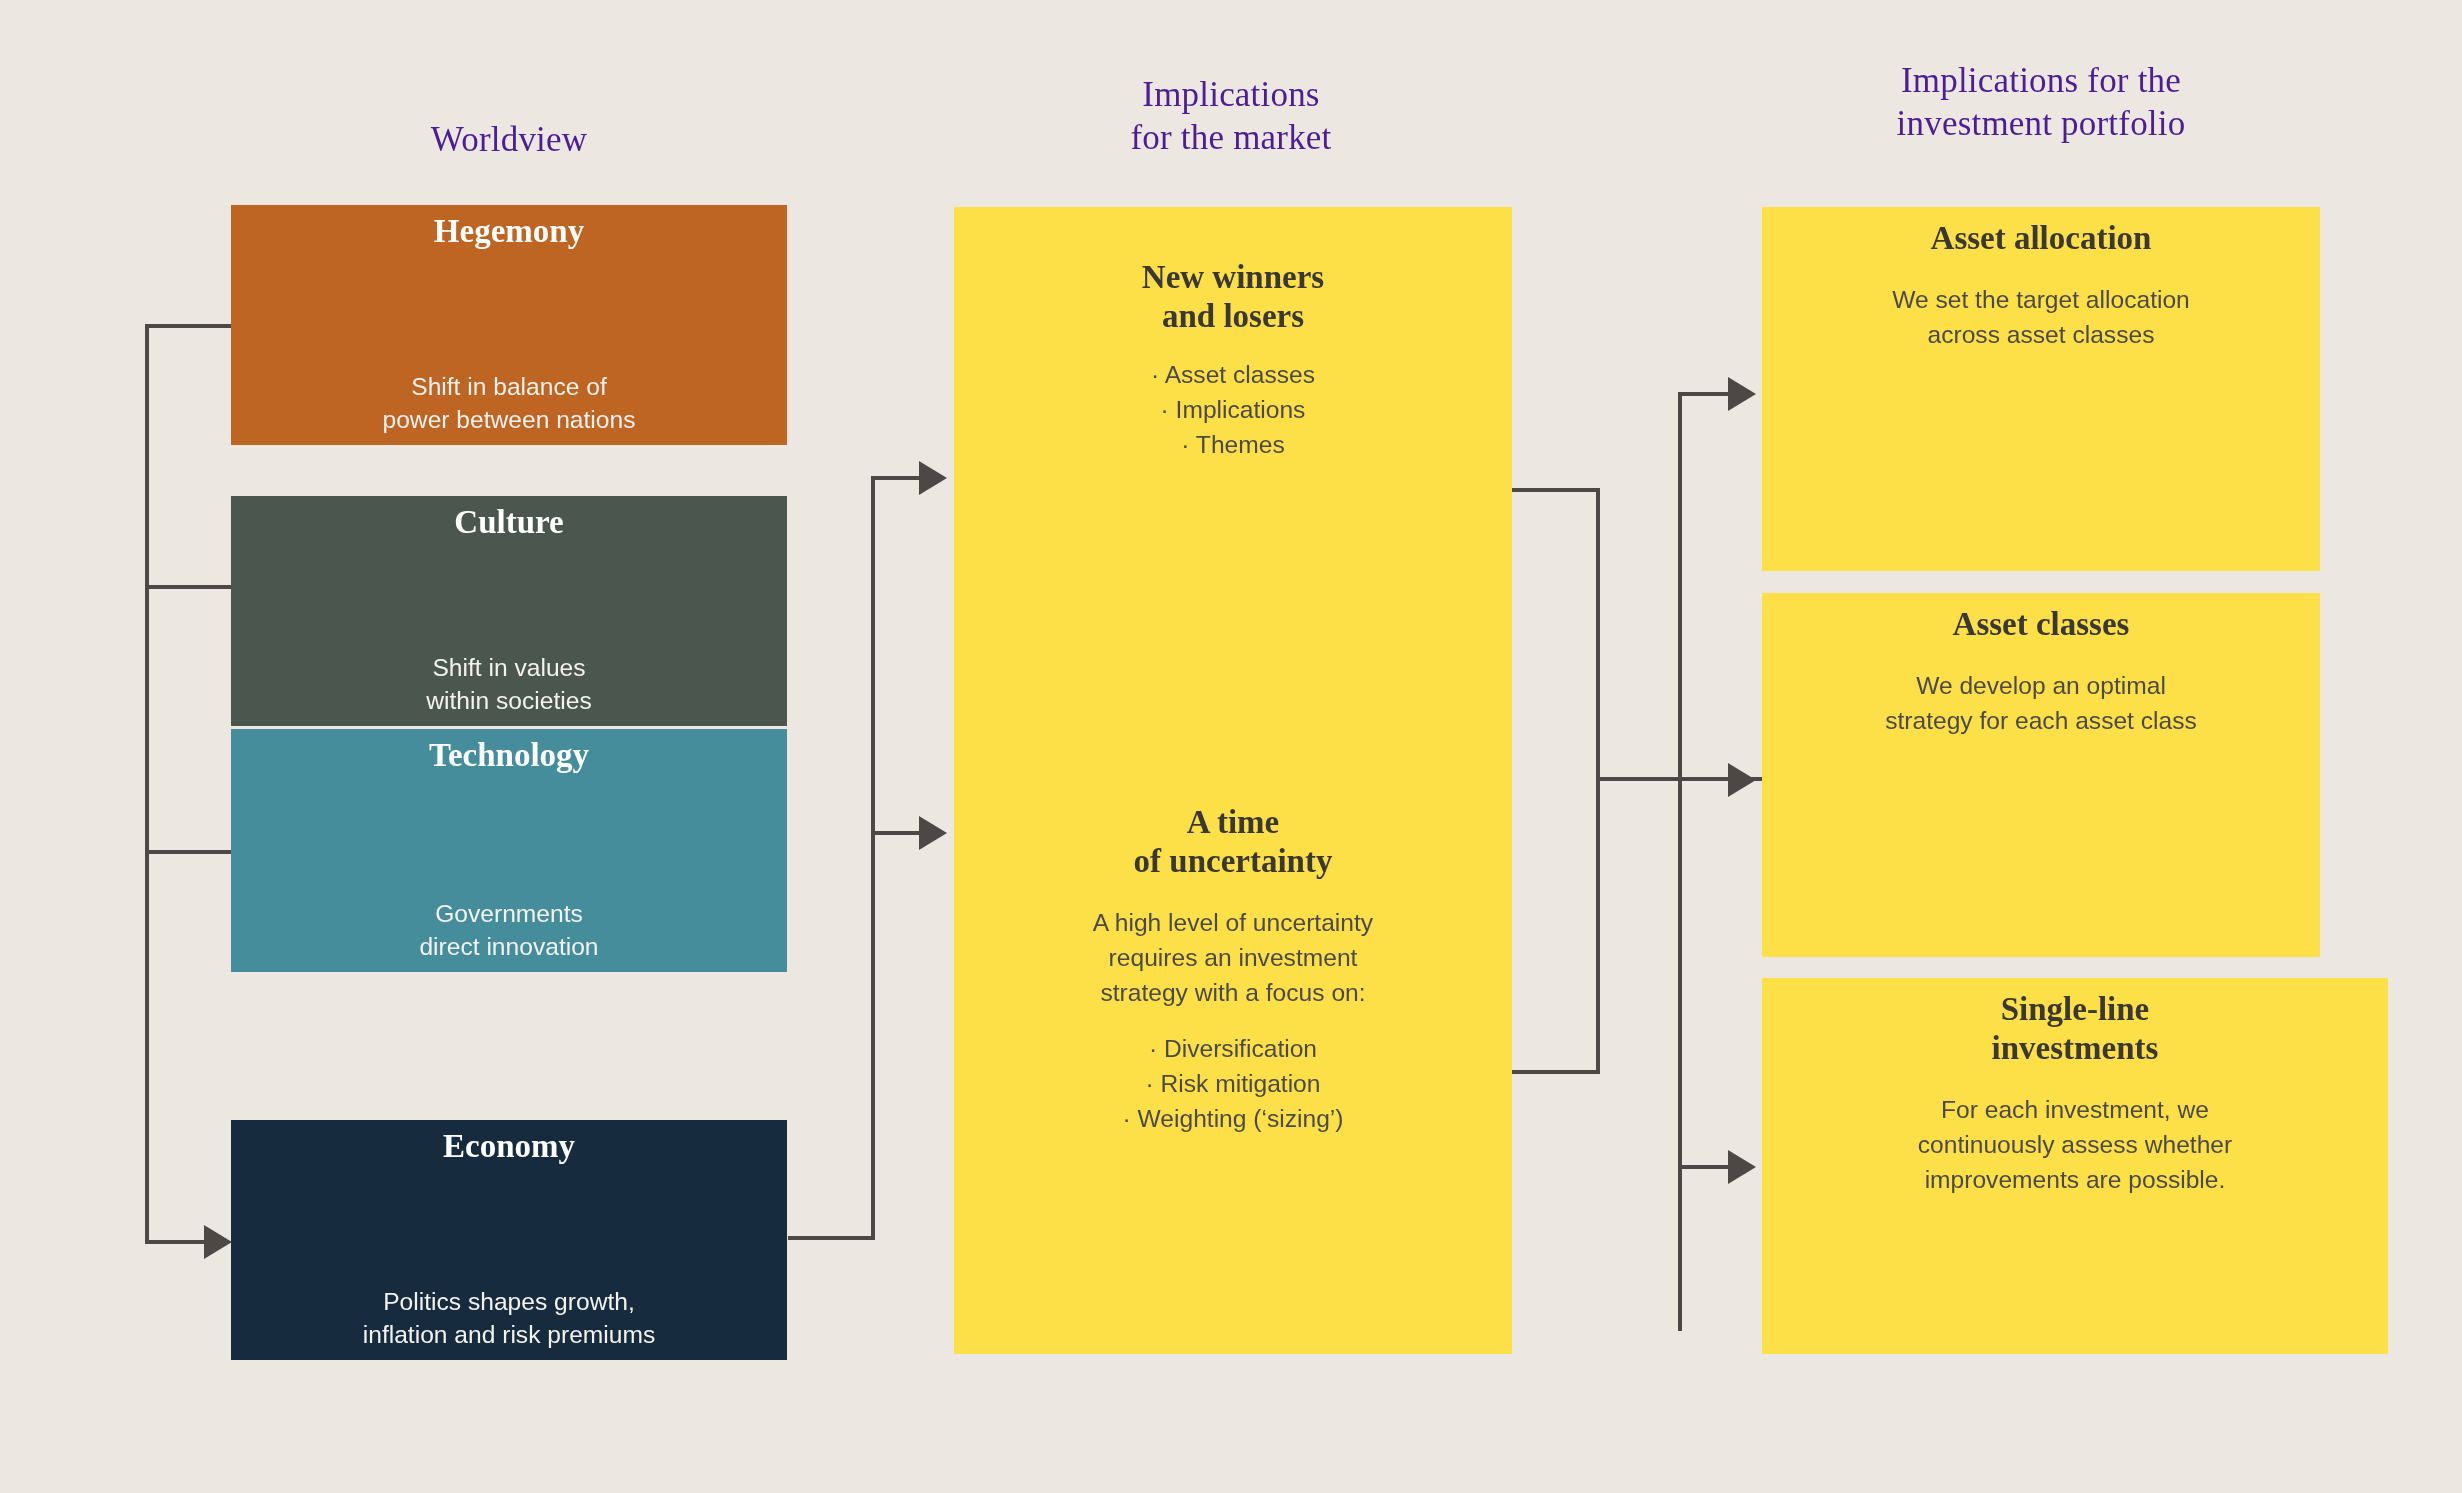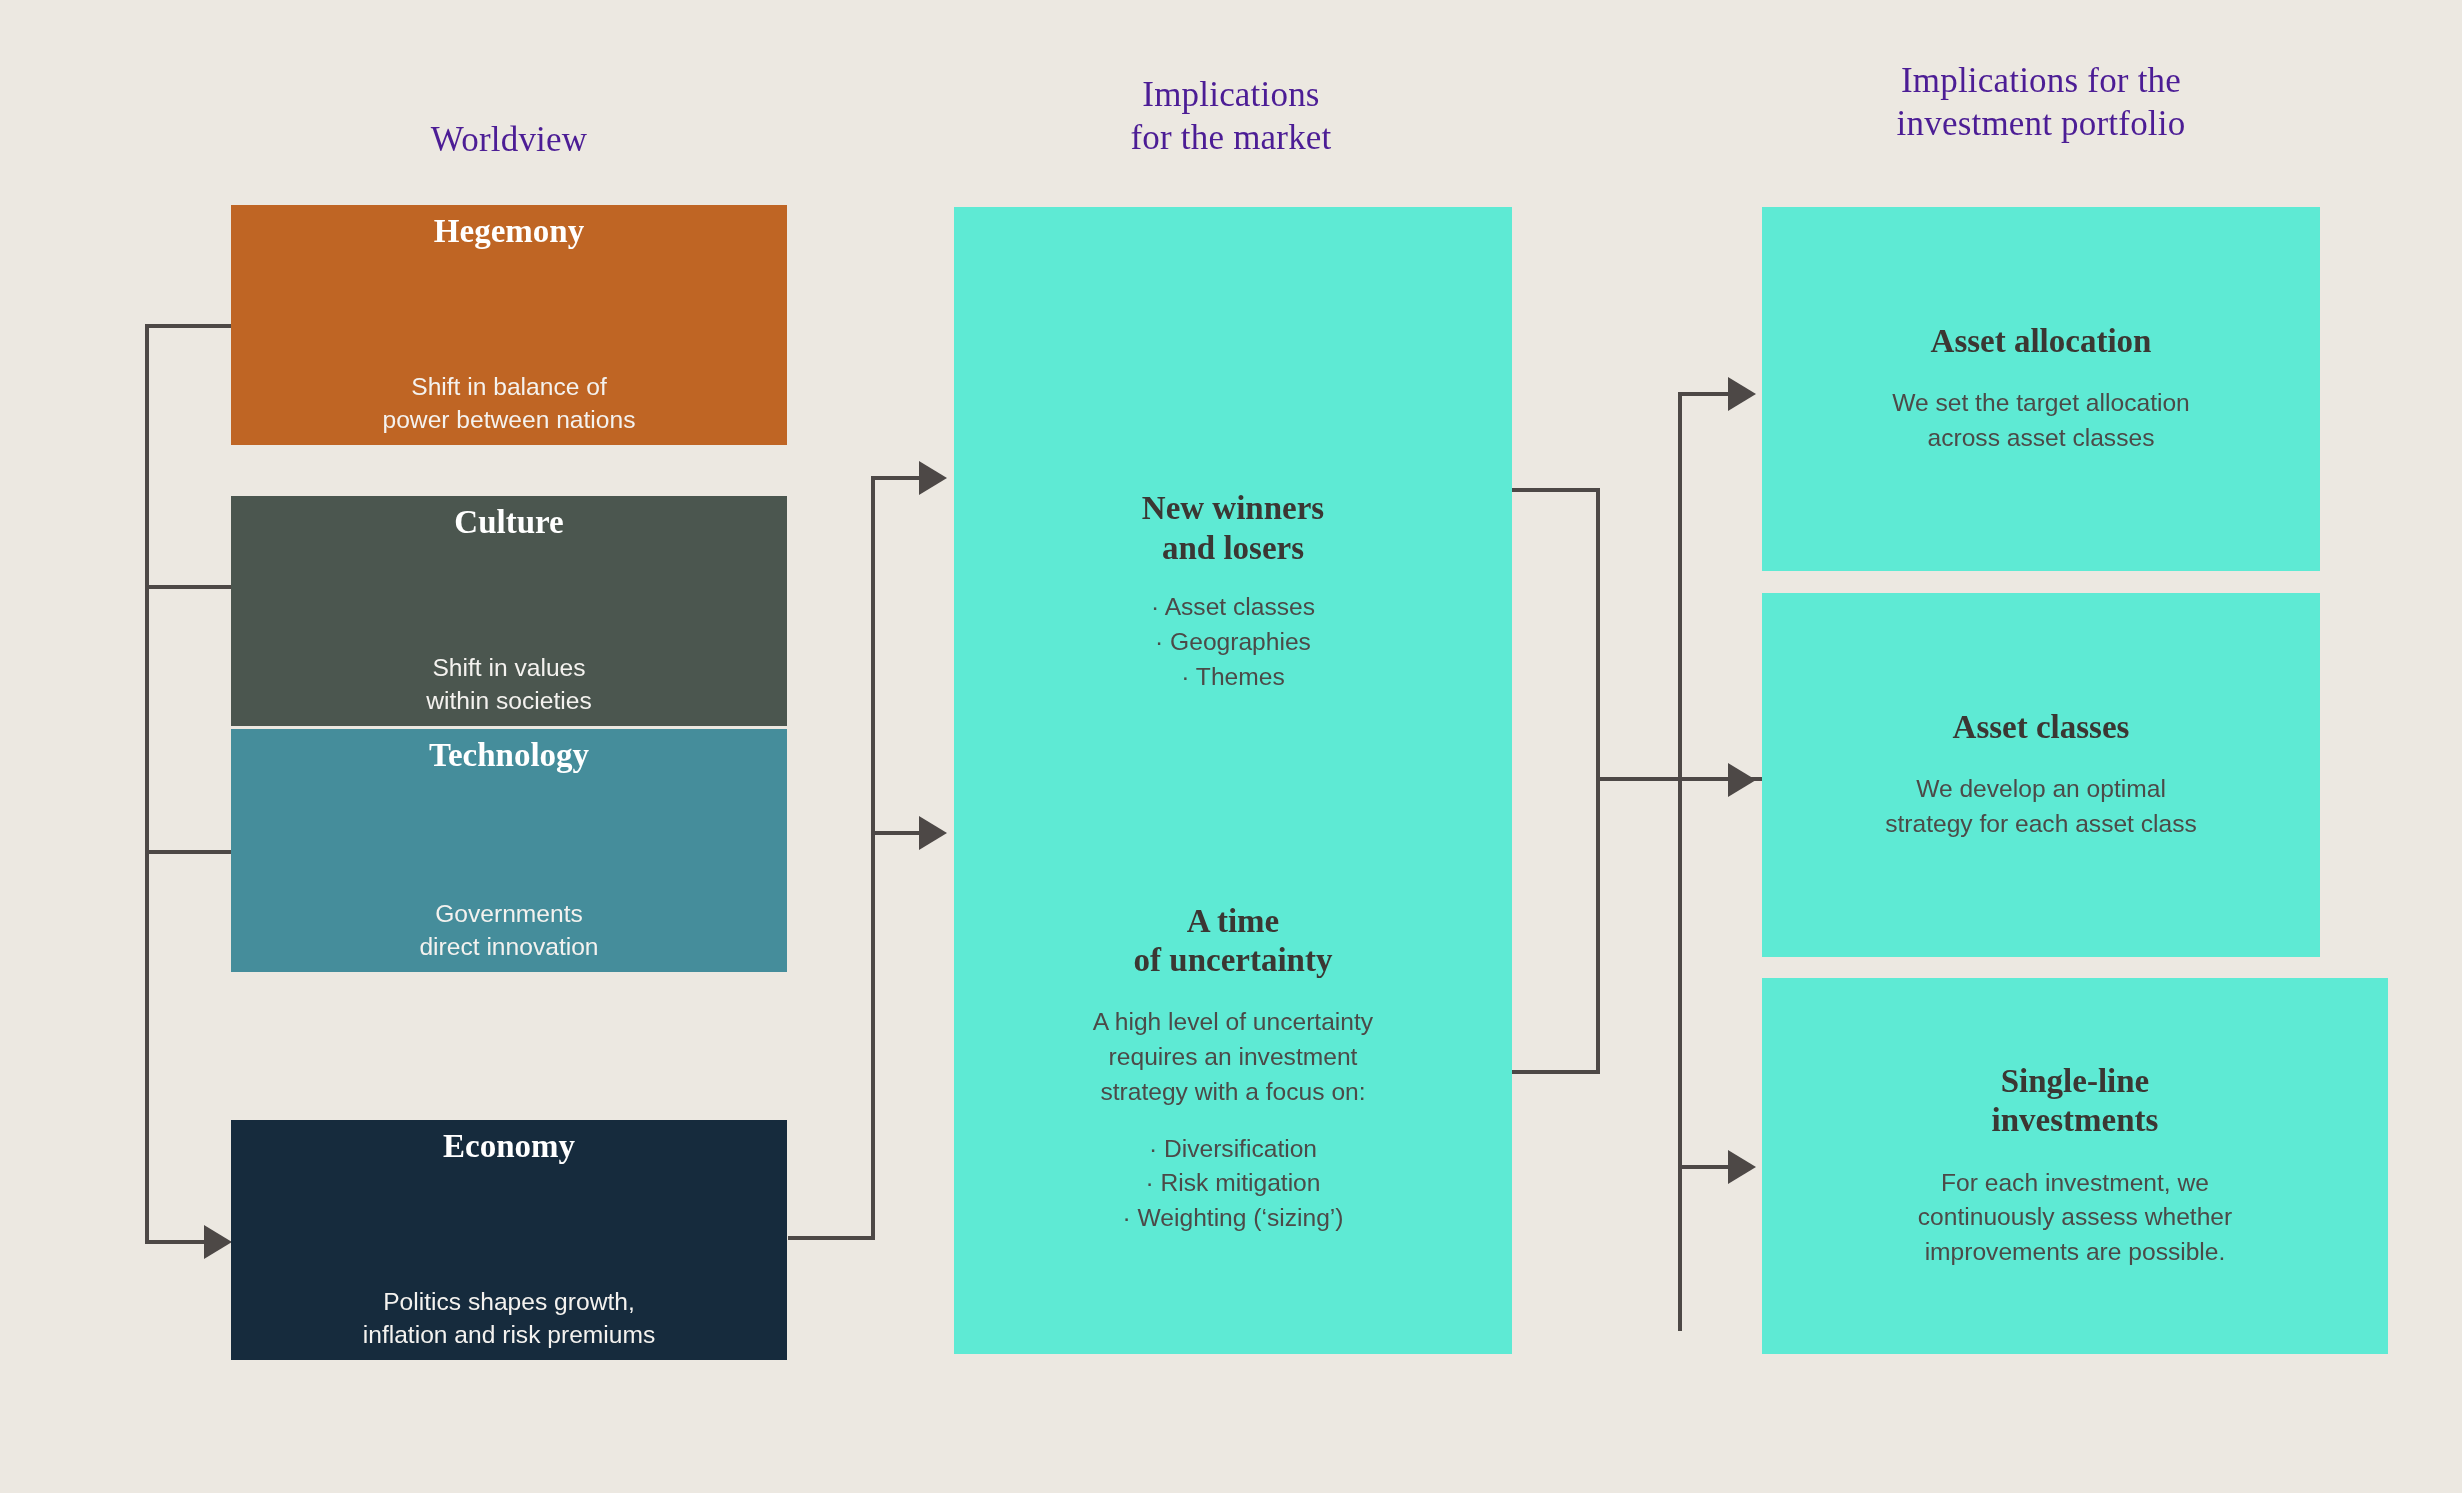--- a/index.html
+++ b/index.html
@@ -64,26 +64,26 @@
   }
 
   #wv-hegemony   { top: 205px;  height: 240px; }
   #wv-culture    { top: 496px;  height: 230px; gap: 40px; }
   #wv-technology { top: 729px;  height: 243px; }
   #wv-economy    { top: 1120px; height: 240px; }
 
   
   .card {
     position: absolute;
-    background: #5eead4;
+    background: #fde047;
     box-sizing: border-box;
     display: flex;
     flex-direction: column;
     align-items: center;
-    justify-content: center;
+    justify-content: flex-start;
     padding: 11.5px 24.6px;
   }
   .card-title {
     font-family: "Liberation Serif", serif;
     font-weight: bold;
     font-size: 33px;
     color: #3b3733;
     line-height: 1.2;
     text-align: center;
     white-space: pre-line;
@@ -198,21 +198,21 @@
     <div class="wv-desc">Politics shapes growth,
 inflation and risk premiums</div>
   </div>
 
   <div class="card" id="card-winners">
     <div class="inner">
       <div class="card-title">New winners
 and losers</div>
       <div class="card-bullets">
         <div>· Asset classes</div>
-        <div>· Geographies</div>
+        <div>· Implications</div>
         <div>· Themes</div>
       </div>
     </div>
   </div>
 
   <div class="card" id="card-uncertainty">
     <div class="inner">
       <div class="card-title">A time
 of uncertainty</div>
       <div class="card-body">A high level of uncertainty

